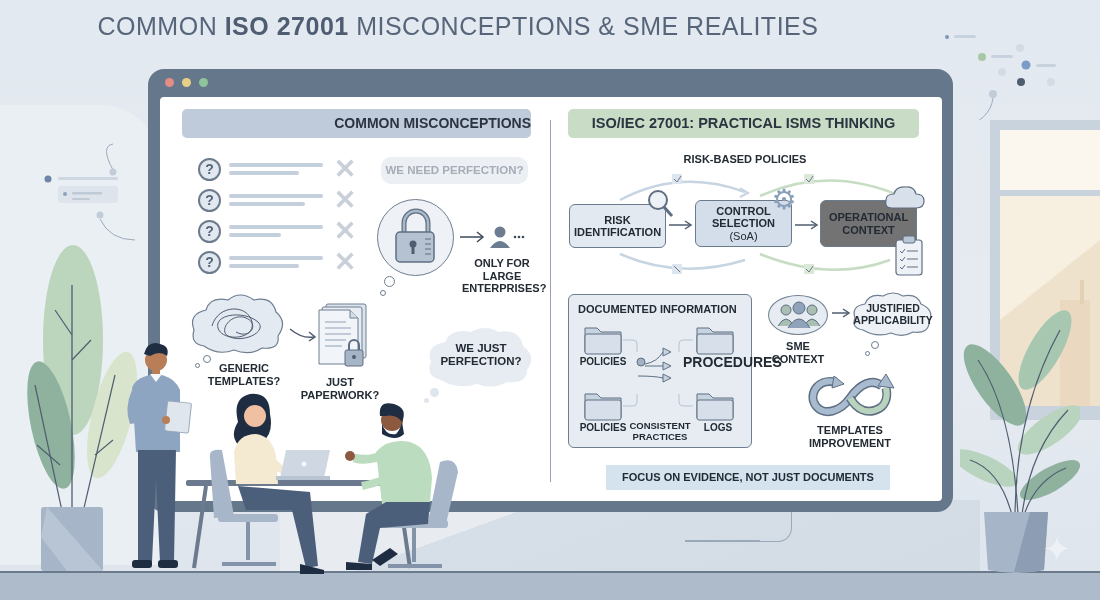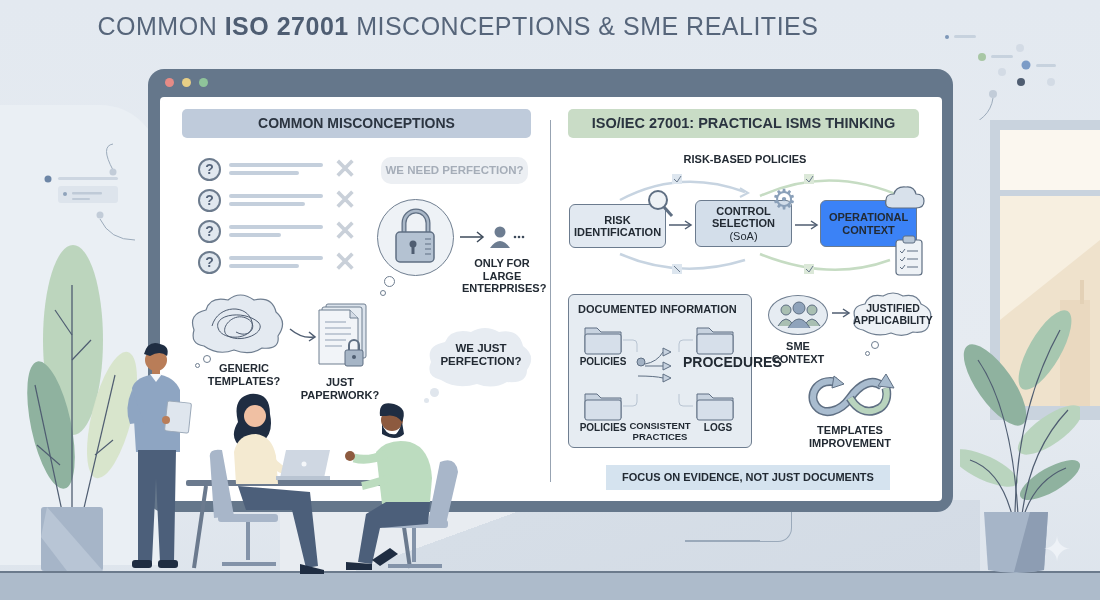--- a/index.html
+++ b/index.html
@@ -36,21 +36,21 @@
     background: #ffffff; border-radius: 4px;
   }
   .divider { left: 550px; top: 120px; width: 1px; height: 362px; background: #97a3b2; }
   .stand-line { left: 760px; top: 512px; width: 32px; height: 30px; border-right: 1.5px solid #9aa9ba; border-bottom: 1.5px solid #9aa9ba; border-bottom-right-radius: 14px; }
   .stand-line2 { left: 685px; top: 540px; width: 75px; height: 1.5px; background: #9aa9ba; }
 
   
   .hdr-left {
     left: 182px; top: 109px; width: 349px; height: 29px;
     background: #bfcbdb; border-radius: 5px;
-    font-size: 14px; font-weight: bold; text-align: center; line-height: 29px; color: #2b3440;
+    font-size: 14px; font-weight: bold; text-align: right; line-height: 29px; color: #2b3440;
   }
   .hdr-right {
     left: 568px; top: 109px; width: 351px; height: 29px;
     background: #c9dcc6; border-radius: 5px;
     font-size: 14.5px; font-weight: bold; text-align: center; line-height: 29px; color: #2b3440;
   }
 
   
   .mis-row { left: 198px; width: 160px; height: 28px; }
   .qcircle {
@@ -79,21 +79,21 @@
   .cloud-perfect { left: 425px; top: 324px; width: 112px; height: 64px; }
 
   
   .flow-box {
     height: 44px; border-radius: 6px; border: 1.5px solid #6b7b8e;
     font-size: 11px; font-weight: bold; text-align: center; color: #222a33;
     display: flex; align-items: center; justify-content: center; line-height: 12.5px;
   }
   .fb1 { left: 569px; top: 204px; width: 97px; background: #e2e9f1; }
   .fb2 { left: 695px; top: 200px; width: 97px; height: 47px; background: #d3deea; }
-  .fb3 { left: 820px; top: 200px; width: 97px; height: 47px; background: #3b82f6; }
+  .fb3 { left: 820px; top: 200px; width: 97px; height: 47px; background: #737373; }
 
   .docbox {
     left: 568px; top: 294px; width: 184px; height: 154px;
     background: #e6ecf2; border: 1.5px solid #6f7e90; border-radius: 6px;
   }
   .focus-pill {
     left: 606px; top: 465px; width: 284px; height: 25px; border-radius: 0;
     background: #d5e3ef; font-size: 11px; font-weight: bold; text-align: center; line-height: 25px; color: #222a33;
   }
   .sme-circle {

